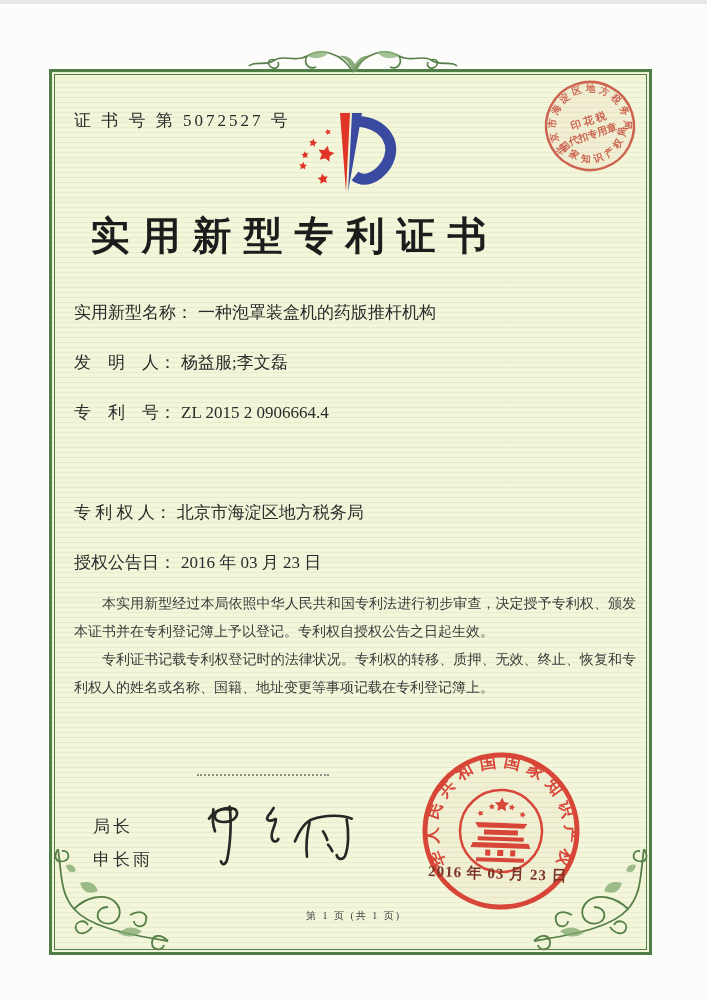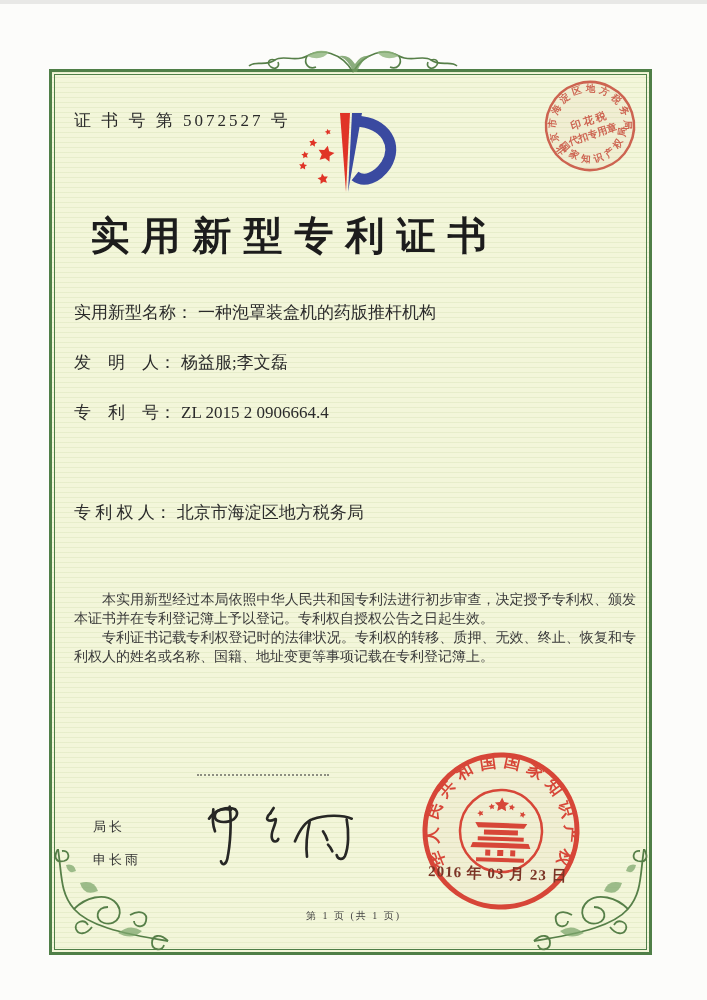--- a/index.html
+++ b/index.html
@@ -17,25 +17,25 @@
   }
   .frame::before{
     content:'';position:absolute;inset:2px;border:1px solid #4f7f47;pointer-events:none;
   }
   .abs{position:absolute;}
   .cert-no{left:74px;top:105px;font-size:17px;letter-spacing:3px;color:#2a2a2a;}
   .title{left:0;top:205px;width:577px;text-align:center;font-size:39px;font-weight:600;
     letter-spacing:12px;text-indent:12px;color:#1c1c1c;}
   .field{left:74px;width:570px;font-size:17px;color:#2b2b2b;white-space:nowrap;}
   .field .fvalue{margin-left:5px;}
-  .body-text{left:74px;top:586px;width:562px;font-size:14px;line-height:19px;
+  .body-text{left:74px;top:586px;width:562px;font-size:14px;line-height:28px;
     color:#3a3a3a;text-align:justify;}
   .body-text p{margin:0;text-indent:2em;}
   .micro{left:197px;top:770px;width:132px;height:0;border-top:2px dotted #3a3a3a;opacity:.55;}
-  .signer{left:93px;top:806px;font-size:13px;line-height:33px;letter-spacing:3px;color:#333;}
+  .signer{left:93px;top:806px;font-size:17px;line-height:33px;letter-spacing:3px;color:#333;}
   .seal-date{left:428px;top:861px;width:170px;font-size:15px;font-weight:600;
     color:#7b3325;letter-spacing:1px;transform:rotate(2deg);}
   .footer{left:0;top:905px;width:707px;text-align:center;font-size:10px;
     letter-spacing:2px;color:#444;}
   svg text{font-family:"Liberation Serif","DejaVu Serif",serif;}
 </style>
 </head>
 <body>
 
 <div class="page">
@@ -134,20 +134,23 @@
     <span class="flabel">发　明　人：</span><span class="fvalue">杨益服;李文磊</span>
   </div>
   <div class="abs field" style="top:297px">
     <span class="flabel">实用新型名称：</span><span class="fvalue">一种泡罩装盒机的药版推杆机构</span>
   </div>
   <div class="abs field" style="top:397px">
     <span class="flabel">专　利　号：</span><span class="fvalue">ZL 2015 2 0906664.4</span>
   </div>
   <div class="abs field" style="top:497px">
     <span class="flabel">专 利 权 人：</span><span class="fvalue">北京市海淀区地方税务局</span>
+  </div>
+  <div class="abs field" style="top:547px">
+    <span class="flabel">授权公告日：</span><span class="fvalue">2016 年 03 月 23 日</span>
   </div>
 
   <div class="abs body-text">
     <p>本实用新型经过本局依照中华人民共和国专利法进行初步审查，决定授予专利权、颁发本证书并在专利登记簿上予以登记。专利权自授权公告之日起生效。</p>
     <p>专利证书记载专利权登记时的法律状况。专利权的转移、质押、无效、终止、恢复和专利权人的姓名或名称、国籍、地址变更等事项记载在专利登记簿上。</p>
   </div>
 
   <div class="abs micro"></div>
 
   <div class="abs signer">

